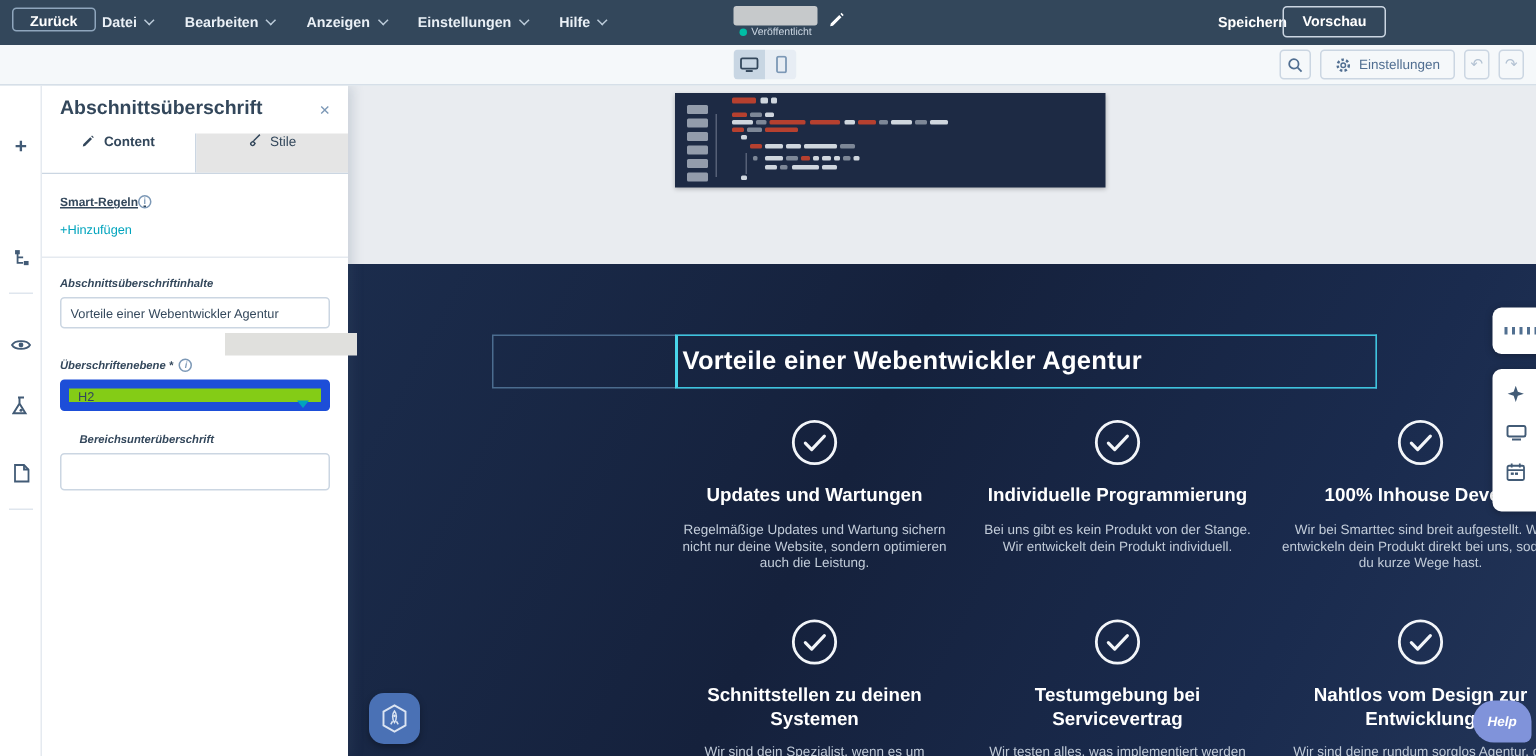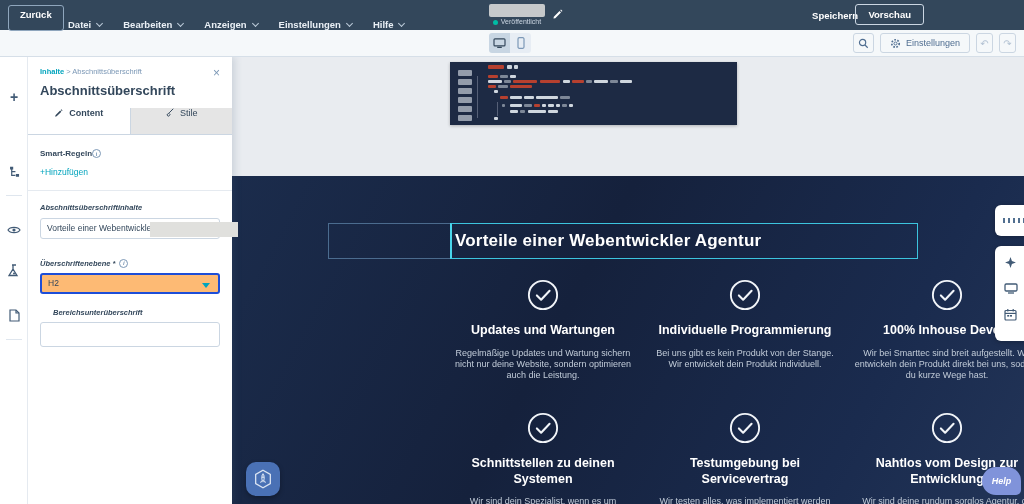--- a/index.html
+++ b/index.html
@@ -1,23 +1,23 @@
 <!DOCTYPE html>
 <html><head>
 <meta charset="utf-8">
 <style>
   * { margin:0; padding:0; box-sizing:border-box; }
   body { font-family:"Liberation Sans", sans-serif; background:#fff; }
   #app { position:relative; width:1024px; height:504px; overflow:hidden; background:#e9ecf0; }
 
   
   .topbar { position:absolute; inset:0 0 auto 0; height:30px; background:#33475b; z-index:60; }
-  .btn-back { position:absolute; left:8px; top:5px; height:26px; line-height:18px; padding:0 11px;
+  .btn-back { position:absolute; left:8px; top:5px; height:16px; line-height:18px; padding:0 11px;
     border:1px solid #8fa6bd; border-radius:3px; color:#fff; font-size:9.5px; font-weight:bold; }
-  .menus { position:absolute; left:68px; top:0; height:30px; display:flex; gap:21px; align-items:flex-end; }
+  .menus { position:absolute; left:68px; top:0; height:30px; display:flex; gap:21px; align-items:center; }
   .menu { color:#eaf0f6; font-size:9.5px; font-weight:bold; display:flex; align-items:center; gap:6px; cursor:pointer; }
   .chev { width:5px; height:5px; border-right:1.4px solid #bccbda; border-bottom:1.4px solid #bccbda;
     transform:rotate(45deg); margin-top:-3px; }
   .redacted-title { position:absolute; left:489px; top:4px; width:56px; height:13px; background:#c6c9cb; border-radius:2px; }
   .edit-pencil { position:absolute; left:552px; top:5px; }
   .pub-status { position:absolute; left:452px; top:18px; width:130px; text-align:center;
     font-size:7px; color:#cbd6e2; }
   .pub-dot { display:inline-block; width:5px; height:5px; border-radius:50%; background:#00bda5; margin-right:3px; vertical-align:middle; }
   .save-link { position:absolute; right:166px; top:10px; color:#fff; font-size:9.5px; font-weight:bold; cursor:pointer; }
   .btn-preview { position:absolute; right:100px; top:4px; height:21px; line-height:19px; padding:0 12px;
@@ -57,30 +57,30 @@
   .crumb-root { color:#00a4bd; font-weight:bold; cursor:pointer; }
   .crumb-sep, .crumb-cur { color:#7c98b6; }
   .panel-close { position:absolute; right:12px; top:9px; color:#7c98b6; font-size:12px; cursor:pointer; }
   .panel-title { padding:7px 12px 10px; font-size:13px; font-weight:bold; color:#33475b; }
   .tabs { display:flex; height:27px; border-bottom:1px solid #cbd6e2; }
   .tab { flex:1; display:flex; align-items:flex-start; justify-content:center; gap:6px; font-size:9px;
     color:#33475b; cursor:pointer; }
   .tab.active { background:#fff; font-weight:bold; border-right:1px solid #cbd6e2; }
   .tab.idle { background:#e5e5e5; }
   .side-body { padding:14px 12px 0; }
-  .sec-label { font-size:8px; font-weight:bold; color:#33475b; display:flex; align-items:center; gap:0; }
+  .sec-label { font-size:8px; font-weight:bold; color:#33475b; display:flex; align-items:center; gap:0;text-decoration:underline; }
   .info-i { width:9px; height:9px; border:1px solid #7c98b6; border-radius:50%; color:#7c98b6;
     font-size:6px; display:inline-flex; align-items:center; justify-content:center; font-weight:bold; }
   .add-link { color:#00a4bd; font-size:8.5px; margin-top:9px; cursor:pointer; }
   .hr { height:1px; background:#e5eaf0; margin:13px -12px 12px; }
   .fld-label { font-size:7.5px; font-weight:bold; color:#33475b; margin-bottom:5px; display:flex; gap:4px; align-items:center;font-style:italic; }
   .tinput { width:100%; height:21px; border:1px solid #cbd6e2; border-radius:3px; font-size:8.5px;
     color:#33475b; padding:0 6px; background:#fff; font-family:"Liberation Sans",sans-serif; outline:none; }
-  .select { position:relative; width:100%; height:21px; border:2px solid #1d4ed8; border-radius:3px;
-    font-size:8.5px; color:#33475b; display:flex; align-items:center; padding:0 6px; cursor:pointer; background:#fdba74; }
+  .select { position:relative; width:100%; height:21px; border:6px solid #1d4ed8; border-radius:3px;
+    font-size:8.5px; color:#33475b; display:flex; align-items:center; padding:0 6px; cursor:pointer; background:#84cc16; }
   .select .caret { position:absolute; right:8px; top:8px; width:0; height:0;
     border-left:4px solid transparent; border-right:4px solid transparent; border-top:5px solid #00a4bd; }
   .gap20 { margin-top:20px; } .gap14 { margin-top:14px;padding-left:13px; }
   .tinput.tall { height:25px; }
 
   .artifact { position:absolute; left:150px; top:222px; width:88px; height:15px; background:#e0e0dd; z-index:70; }
 
   
   .canvas { position:absolute; left:232px; top:57px; right:0; bottom:0; background:#e9ecf0; overflow:hidden; }
   .code-art { position:absolute; left:218px; top:5px; width:287px; height:63px; background:#1d2a44;
@@ -221,25 +221,20 @@
     <div class="rail-icon" style="top:246px">
       <svg width="11" height="13" viewBox="0 0 11 13">
           <path d="M1 1 h6 l3 3 v8 H1 Z" fill="none" stroke="#425b76" stroke-width="1.2"></path>
           <path d="M7 1 v3 h3" fill="none" stroke="#425b76" stroke-width="1.2"></path>
         </svg>
     </div>
     <div class="rail-div" style="top:282px"></div>
   </div>
 
   <div class="sidebar">
-    <div class="crumb">
-      <span class="crumb-root">Inhalte</span>
-      <span class="crumb-sep">&gt;</span>
-      <span class="crumb-cur">Abschnittsüberschrift</span>
-    </div>
     <div class="panel-close">×</div>
     <div class="panel-title">Abschnittsüberschrift</div>
     <div class="tabs">
       <div class="tab active">
         <svg width="9" height="9" viewBox="0 0 12 12">
             <path d="M2 9.5 L8.2 3.3 L9.8 4.9 L3.6 11.1 L1.6 11.5 Z M9 2.5 L10.6 4.1 L11.4 3.3 L9.8 1.7 Z" fill="#33475b"></path>
           </svg>
         <span>Content</span>
       </div>
       <div class="tab idle">

